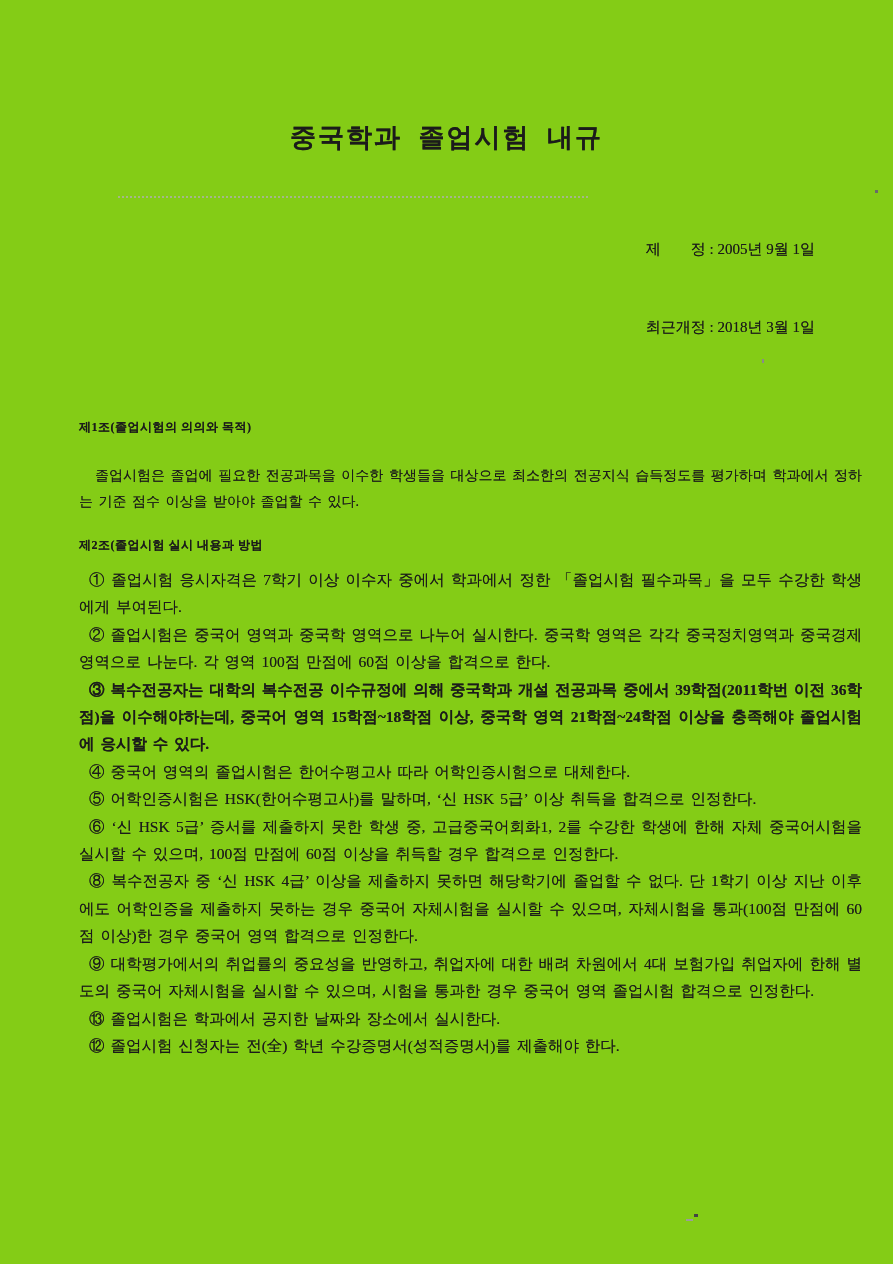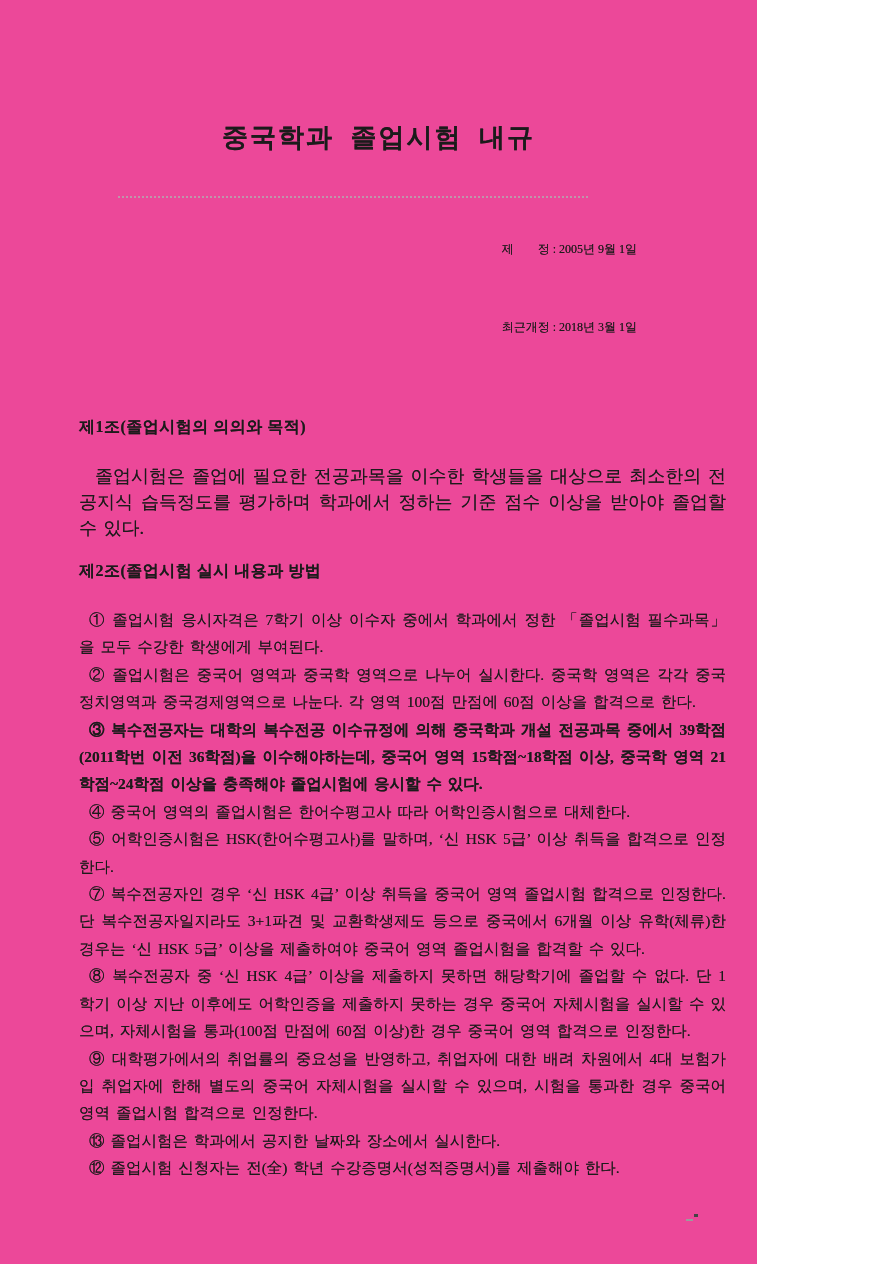--- a/index.html
+++ b/index.html
@@ -1,66 +1,66 @@
 <!DOCTYPE html>
 <html lang="ko"><head>
 <meta charset="utf-8">
 <style>
   html, body { margin: 0; padding: 0; background: #ffffff; }
   .page {
     position: relative;
-    width: 757px;
+    width: 893px;
     height: 1264px;
     margin: 0;
-    background: #ec4899;
+    background: #84cc16;
     overflow: hidden;
     font-family: "Liberation Serif", "DejaVu Serif", serif;
     color: #1b1b1b;
     text-shadow: 0 0 0.6px rgba(20,20,20,0.65);
   }
   .title {
     margin: 0;
     padding-top: 122px;
     text-align: center;
     font-size: 26px;
     line-height: 32px;
     font-weight: bold;
     letter-spacing: 2px;
     word-spacing: 8px;
   }
   .dates {
     margin-top: 30px;
-    padding-right: 120px;
+    padding-right: 78px;
     text-align: right;
-    font-size: 12px;
+    font-size: 15px;
     line-height: 26px;
     white-space: pre;
   }
   .content {
     padding: 0 31px 0 79px;
   }
   .article-heading {
     margin: 0;
-    font-size: 16px;
+    font-size: 12px;
     line-height: 22px;
     font-weight: bold;
     letter-spacing: 0.5px;
   }
   .heading-1 { margin-top: 24px; }
   .heading-2 { margin-top: 19px; }
   .article-body {
     margin: 25px 0 0 0;
-    font-size: 18px;
+    font-size: 14px;
     line-height: 26px;
     text-align: justify;
     text-indent: 16px;
     word-spacing: 2px;
   }
   .items {
-    margin-top: 24px;
+    margin-top: 10px;
   }
   .items p.item {
     margin: 0;
     font-size: 15.5px;
     line-height: 27.4px;
     text-align: justify;
     text-indent: 10px;
     word-spacing: 2px;
   }
   .items p.item.bold { font-weight: bold; }
@@ -101,21 +101,21 @@
     <p class="article-body">졸업시험은 졸업에 필요한 전공과목을 이수한 학생들을 대상으로 최소한의 전공지식 습득정도를 평가하며 학과에서 정하는 기준 점수 이상을 받아야 졸업할 수 있다.</p>
 
     <h2 class="article-heading heading-2">제2조(졸업시험 실시 내용과 방법</h2>
 
     <div class="items">
         <p class="item">① 졸업시험 응시자격은 7학기 이상 이수자 중에서 학과에서 정한 「졸업시험 필수과목」을 모두 수강한 학생에게 부여된다.</p>
         <p class="item">② 졸업시험은 중국어 영역과 중국학 영역으로 나누어 실시한다. 중국학 영역은 각각 중국정치영역과 중국경제영역으로 나눈다. 각 영역 100점 만점에 60점 이상을 합격으로 한다.</p>
         <p class="item bold">③ 복수전공자는 대학의 복수전공 이수규정에 의해 중국학과 개설 전공과목 중에서 39학점(2011학번 이전 36학점)을 이수해야하는데, 중국어 영역 15학점~18학점 이상, 중국학 영역 21학점~24학점 이상을 충족해야 졸업시험에 응시할 수 있다.</p>
         <p class="item">④ 중국어 영역의 졸업시험은 한어수평고사 따라 어학인증시험으로 대체한다.</p>
         <p class="item">⑤ 어학인증시험은 HSK(한어수평고사)를 말하며, ‘신 HSK 5급’ 이상 취득을 합격으로 인정한다.</p>
-        <p class="item">⑦ 복수전공자인 경우 ‘신 HSK 4급’ 이상 취득을 중국어 영역 졸업시험 합격으로 인정한다. 단 복수전공자일지라도 3+1파견 및 교환학생제도 등으로 중국에서 6개월 이상 유학(체류)한 경우는 ‘신 HSK 5급’ 이상을 제출하여야 중국어 영역 졸업시험을 합격할 수 있다.</p>
+        <p class="item">⑥ ‘신 HSK 5급’ 증서를 제출하지 못한 학생 중, 고급중국어회화1, 2를 수강한 학생에 한해 자체 중국어시험을 실시할 수 있으며, 100점 만점에 60점 이상을 취득할 경우 합격으로 인정한다.</p>
         <p class="item">⑧ 복수전공자 중 ‘신 HSK 4급’ 이상을 제출하지 못하면 해당학기에 졸업할 수 없다. 단 1학기 이상 지난 이후에도 어학인증을 제출하지 못하는 경우 중국어 자체시험을 실시할 수 있으며, 자체시험을 통과(100점 만점에 60점 이상)한 경우 중국어 영역 합격으로 인정한다.</p>
         <p class="item">⑨ 대학평가에서의 취업률의 중요성을 반영하고, 취업자에 대한 배려 차원에서 4대 보험가입 취업자에 한해 별도의 중국어 자체시험을 실시할 수 있으며, 시험을 통과한 경우 중국어 영역 졸업시험 합격으로 인정한다.</p>
         <p class="item">⑬ 졸업시험은 학과에서 공지한 날짜와 장소에서 실시한다.</p>
         <p class="item">⑫ 졸업시험 신청자는 전(全) 학년 수강증명서(성적증명서)를 제출해야 한다.</p>
       </div>
 
   </div>
 </div>
 
 </body></html>

